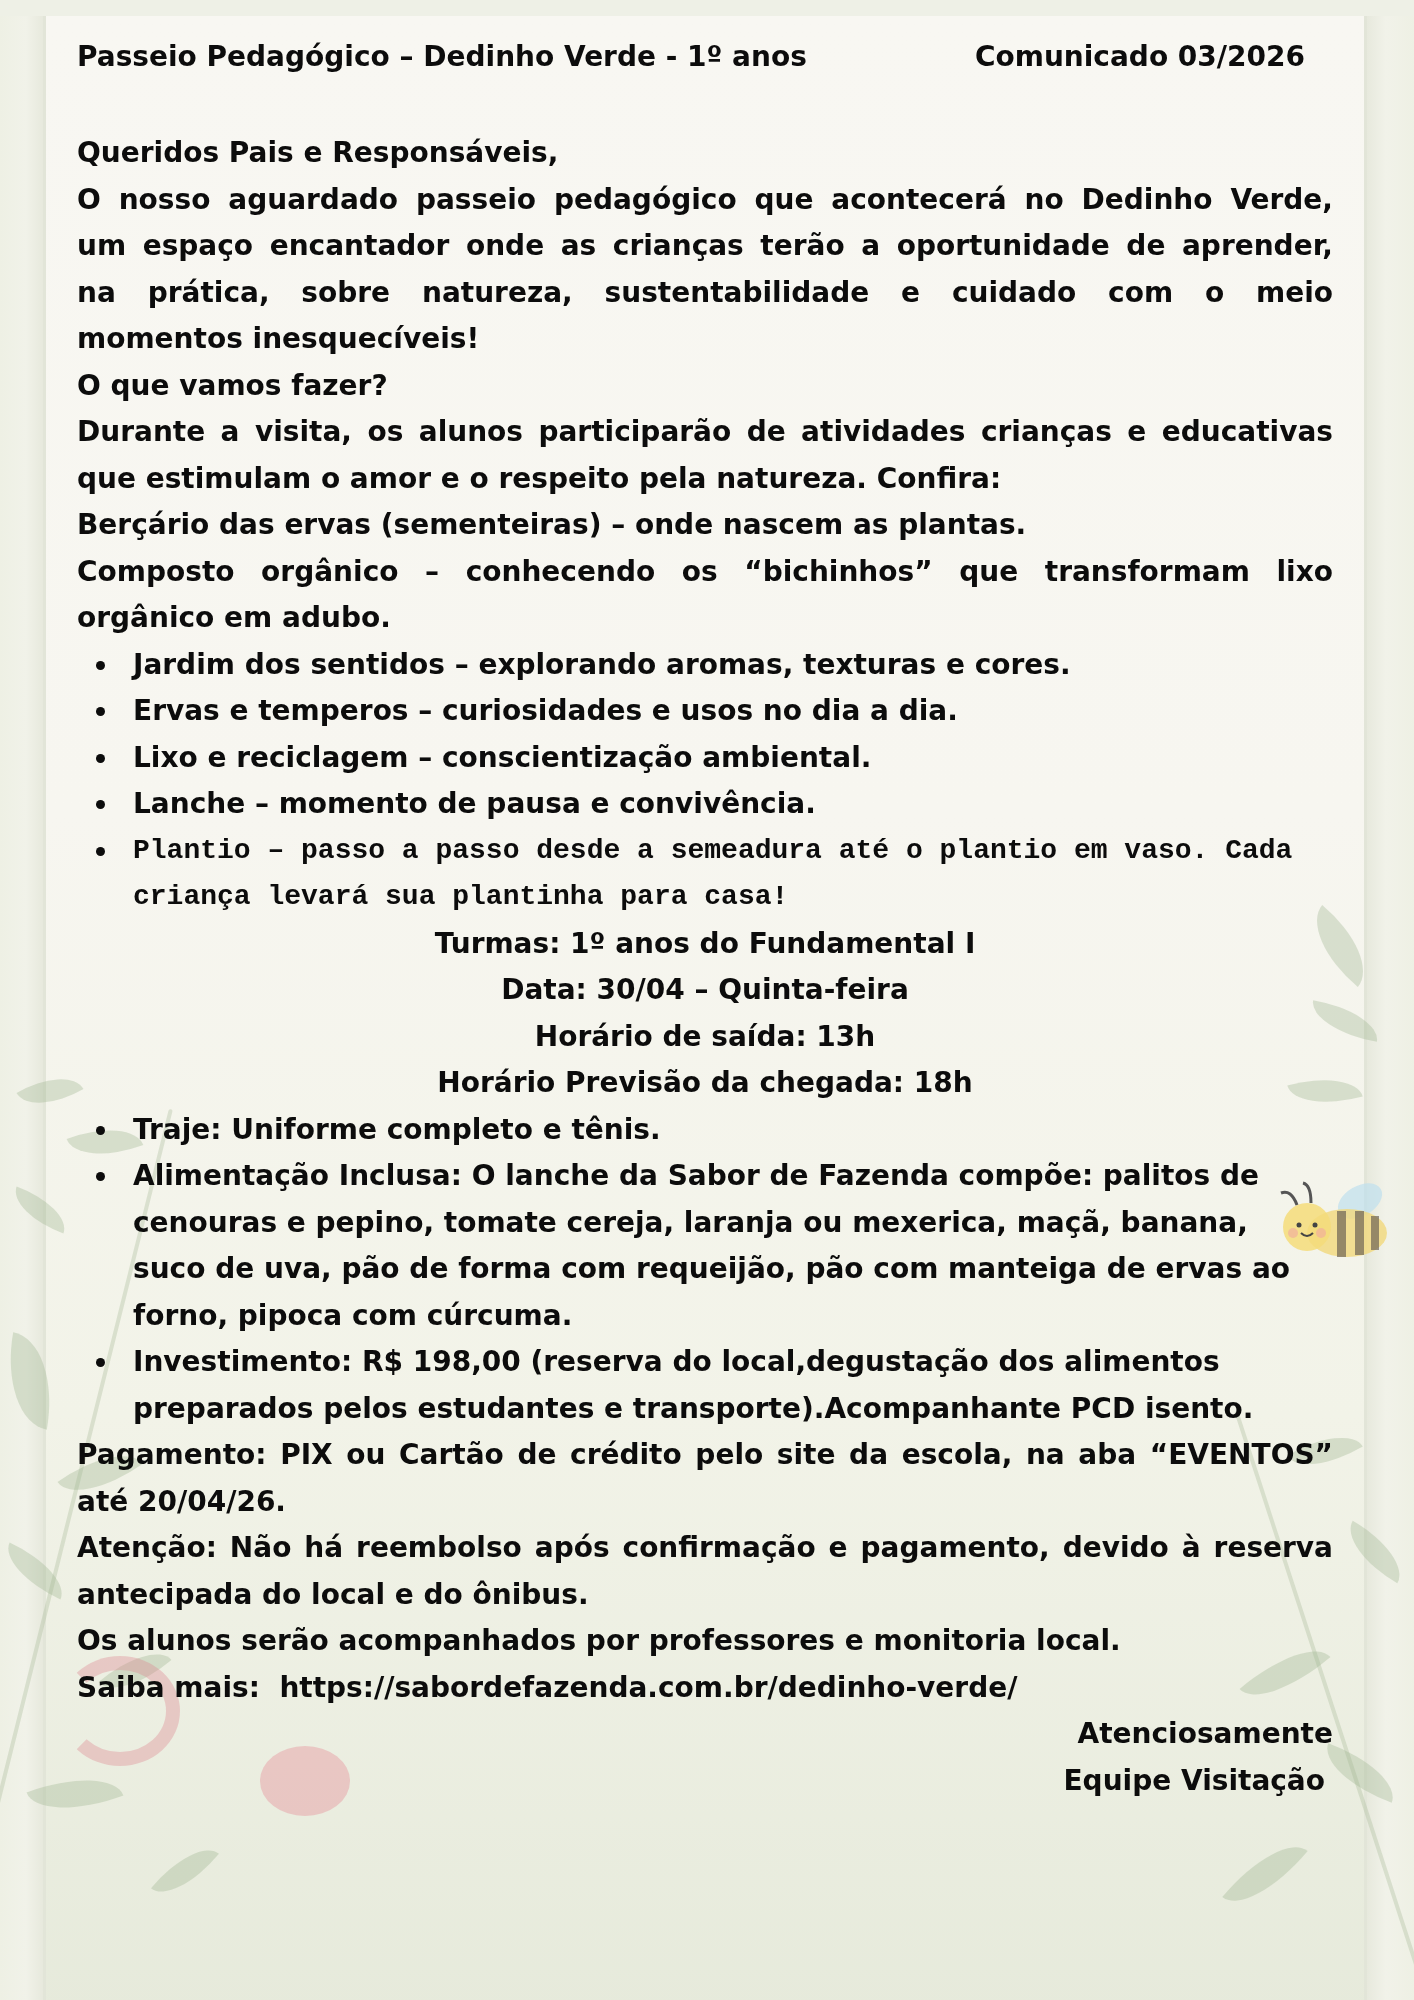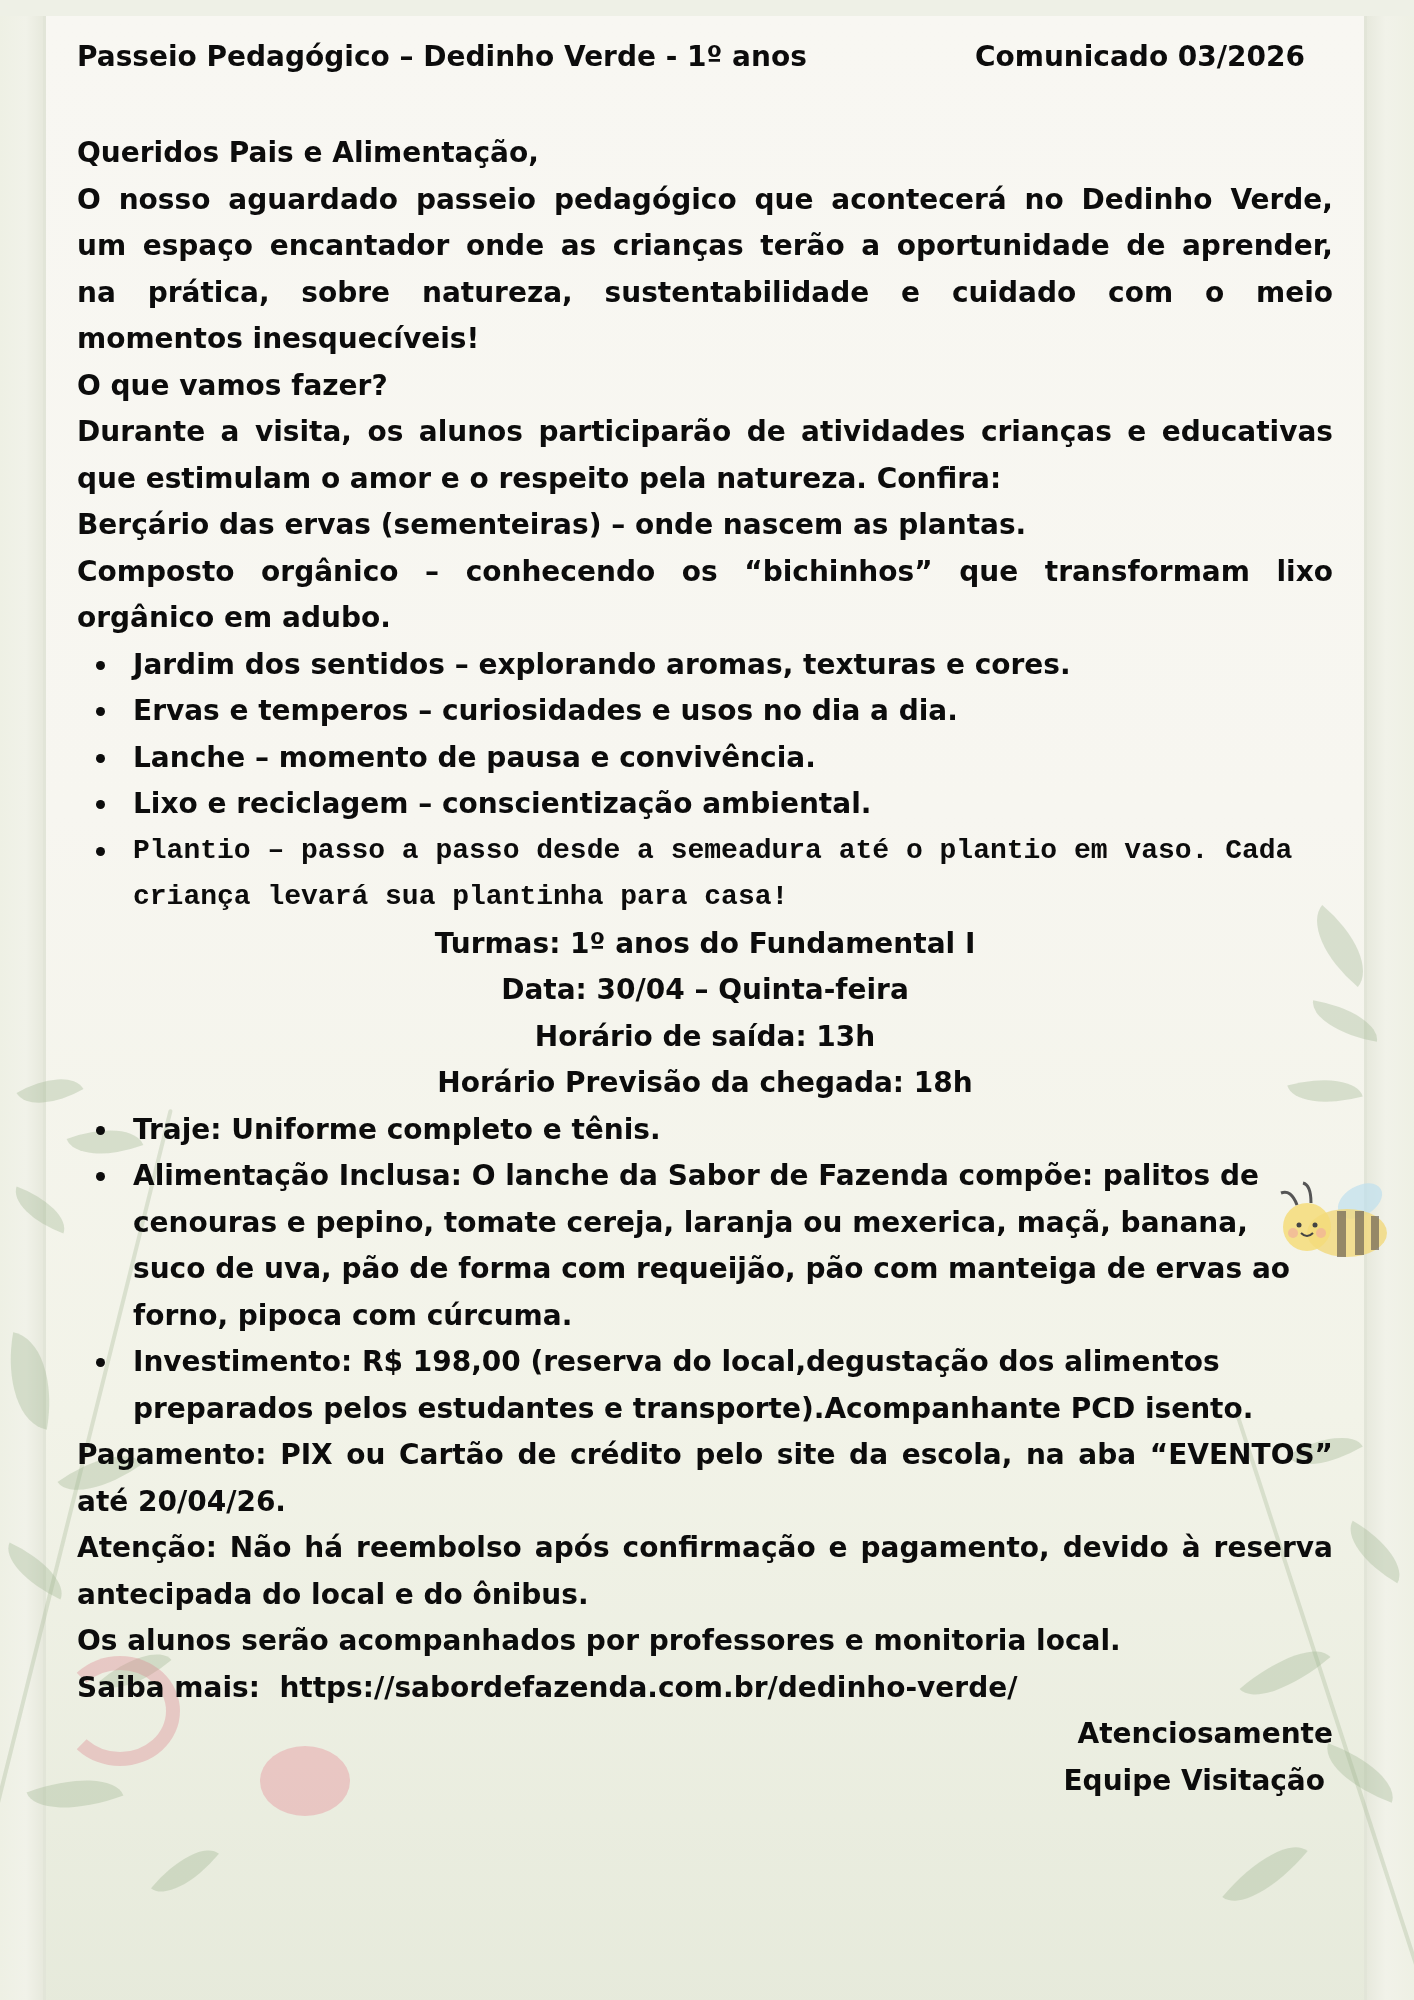--- a/index.html
+++ b/index.html
@@ -98,38 +98,38 @@
     <circle cx="56" cy="62" r="5" fill="#f0a8a0" opacity="0.6"></circle>
   </svg>
 
   <div class="content">
     <div class="header-row">
       <span>Passeio Pedagógico – Dedinho Verde - 1º anos</span>
       <span>Comunicado 03/2026</span>
     </div>
     <div class="spacer"></div>
 
-    <div>Queridos Pais e Alimentação,</div>
+    <div>Queridos Pais e Responsáveis,</div>
     <div class="justify-full">O nosso aguardado passeio pedagógico que acontecerá no Dedinho Verde,</div>
     <div class="justify-full">um espaço encantador onde as crianças terão a oportunidade de aprender,</div>
     <div class="justify-full">na prática, sobre natureza, sustentabilidade e cuidado com o meio</div>
     <div>momentos inesquecíveis!</div>
 
     <div>O que vamos fazer?</div>
     <div class="justify-full">Durante a visita, os alunos participarão de atividades crianças e educativas</div>
     <div>que estimulam o amor e o respeito pela natureza. Confira:</div>
 
     <div class="p">Berçário das ervas (sementeiras) – onde nascem as plantas.</div>
     <div class="p">Composto orgânico – conhecendo os “bichinhos” que transformam lixo orgânico em adubo.</div>
 
     <ul class="bullets">
       <li>Jardim dos sentidos – explorando aromas, texturas e cores.</li>
       <li>Ervas e temperos – curiosidades e usos no dia a dia.</li>
+      <li>Lixo e reciclagem – conscientização ambiental.</li>
       <li>Lanche – momento de pausa e convivência.</li>
-      <li>Lixo e reciclagem – conscientização ambiental.</li>
       <li style="padding-right:20px;font-family:Liberation Mono, monospace;">Plantio – passo a passo desde a semeadura até o plantio em vaso. Cada criança levará sua plantinha para casa!</li>
     </ul>
 
     <div class="center">Turmas: 1º anos do Fundamental I</div>
     <div class="center">Data: 30/04 – Quinta-feira</div>
     <div class="center">Horário de saída: 13h</div>
     <div class="center">Horário Previsão da chegada: 18h</div>
 
     <ul class="bullets">
       <li>Traje: Uniforme completo e tênis.</li>

